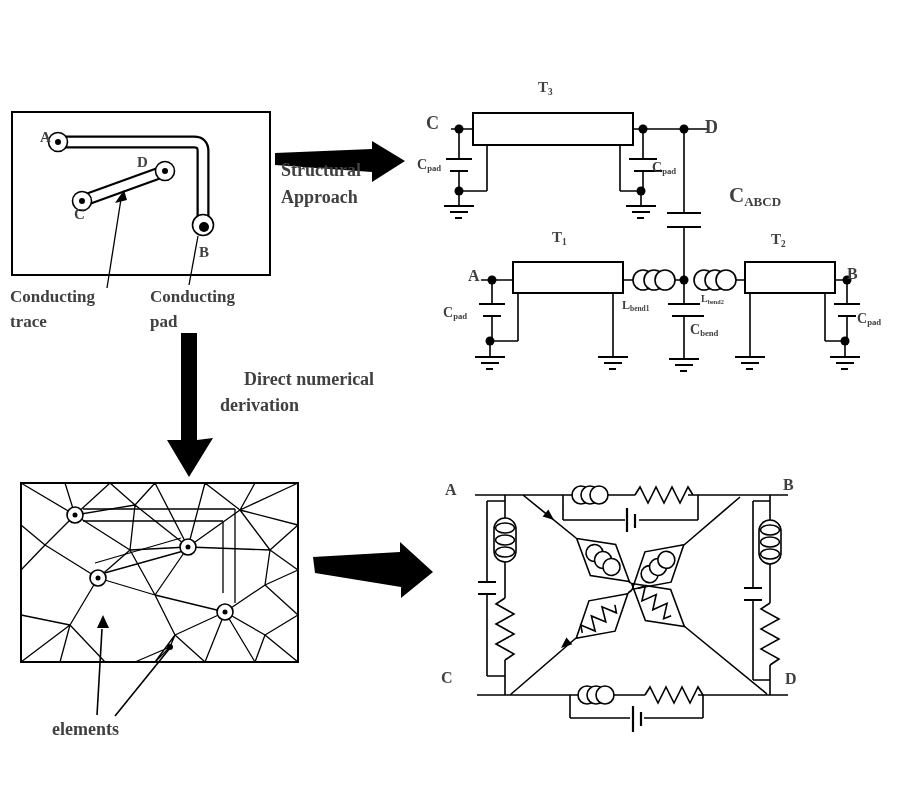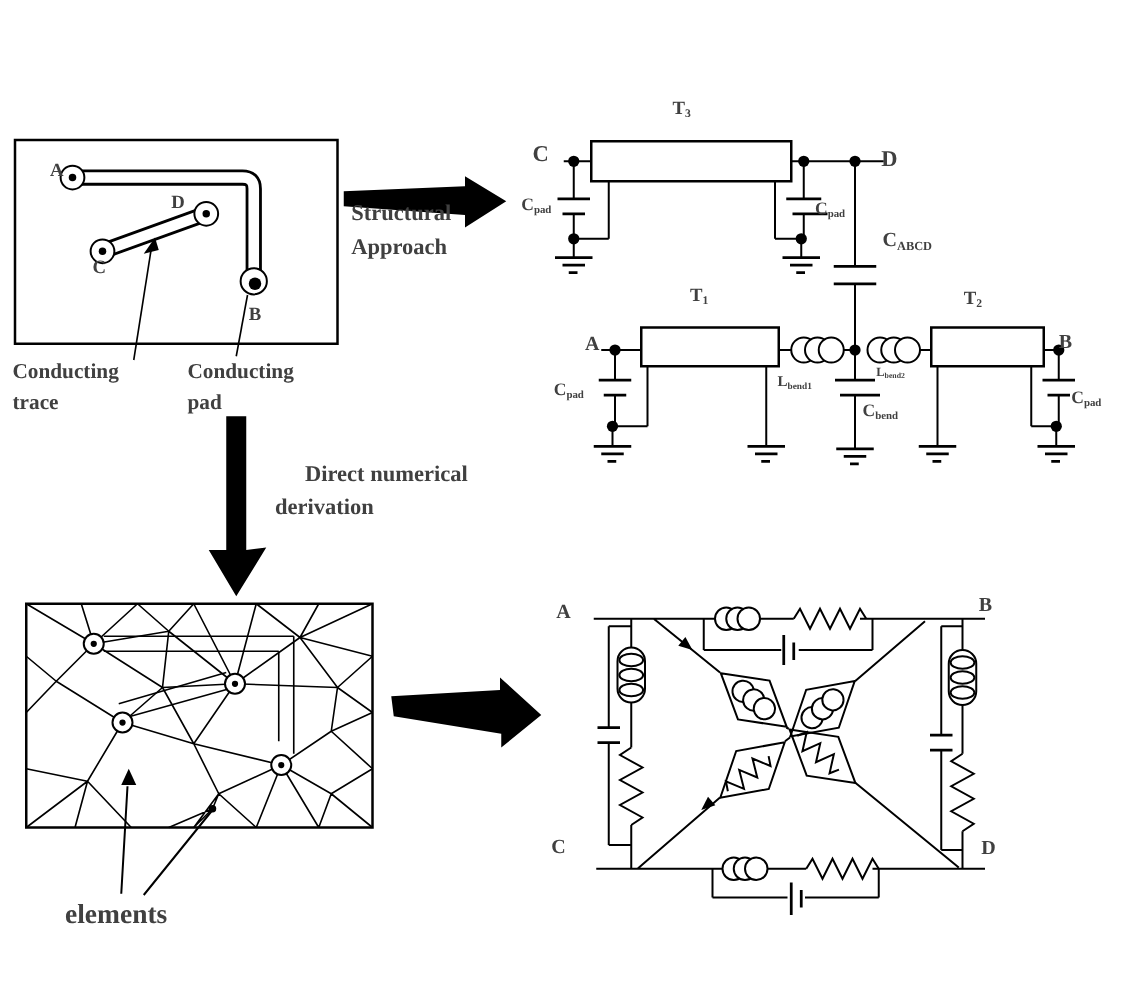--- a/index.html
+++ b/index.html
@@ -276,31 +276,31 @@
   <div class="lbl" style="left:281px;top:161px;font-size:18px">Structural</div>
   <div class="lbl" style="left:281px;top:188px;font-size:18px">Approach</div>
   <div class="lbl" style="left:244px;top:370px;font-size:18px">Direct numerical</div>
   <div class="lbl" style="left:220px;top:396px;font-size:18px">derivation</div>
 
   <div class="lbl" style="left:426px;top:114px;font-size:18px">C</div>
   <div class="lbl" style="left:538px;top:80px;font-size:15px"><span>T</span><sub class="sb">3</sub></div>
   <div class="lbl" style="left:705px;top:118px;font-size:18px">D</div>
   <div class="lbl" style="left:417px;top:158px;font-size:14px"><span>C</span><sub class="sb">pad</sub></div>
   <div class="lbl" style="left:652px;top:161px;font-size:14px"><span>C</span><sub class="sb">pad</sub></div>
-  <div class="lbl" style="left:706px;top:185px;font-size:16px"><span>C</span><sub class="sb">ABCD</sub></div>
+  <div class="lbl" style="left:729px;top:185px;font-size:21px"><span>C</span><sub class="sb">ABCD</sub></div>
   <div class="lbl" style="left:552px;top:230px;font-size:15px"><span>T</span><sub class="sb">1</sub></div>
   <div class="lbl" style="left:468px;top:268px;font-size:16px">A</div>
   <div class="lbl" style="left:443px;top:306px;font-size:14px"><span>C</span><sub class="sb">pad</sub></div>
   <div class="lbl" style="left:622px;top:299px;font-size:12px"><span>L</span><sub class="sb">bend1</sub></div>
   <div class="lbl" style="left:701px;top:294px;font-size:10px"><span>L</span><sub class="sb">bend2</sub></div>
   <div class="lbl" style="left:690px;top:323px;font-size:14px"><span>C</span><sub class="sb">bend</sub></div>
   <div class="lbl" style="left:771px;top:232px;font-size:15px"><span>T</span><sub class="sb">2</sub></div>
   <div class="lbl" style="left:847px;top:266px;font-size:16px">B</div>
   <div class="lbl" style="left:857px;top:312px;font-size:14px"><span>C</span><sub class="sb">pad</sub></div>
 
-  <div class="lbl" style="left:52px;top:720px;font-size:22px">elements</div>
+  <div class="lbl" style="left:52px;top:720px;font-size:18px">elements</div>
 
   <div class="lbl" style="left:445px;top:482px;font-size:16px">A</div>
   <div class="lbl" style="left:783px;top:477px;font-size:16px">B</div>
   <div class="lbl" style="left:441px;top:670px;font-size:16px">C</div>
   <div class="lbl" style="left:785px;top:671px;font-size:16px">D</div>
 
 </div>
 
 </body></html>

